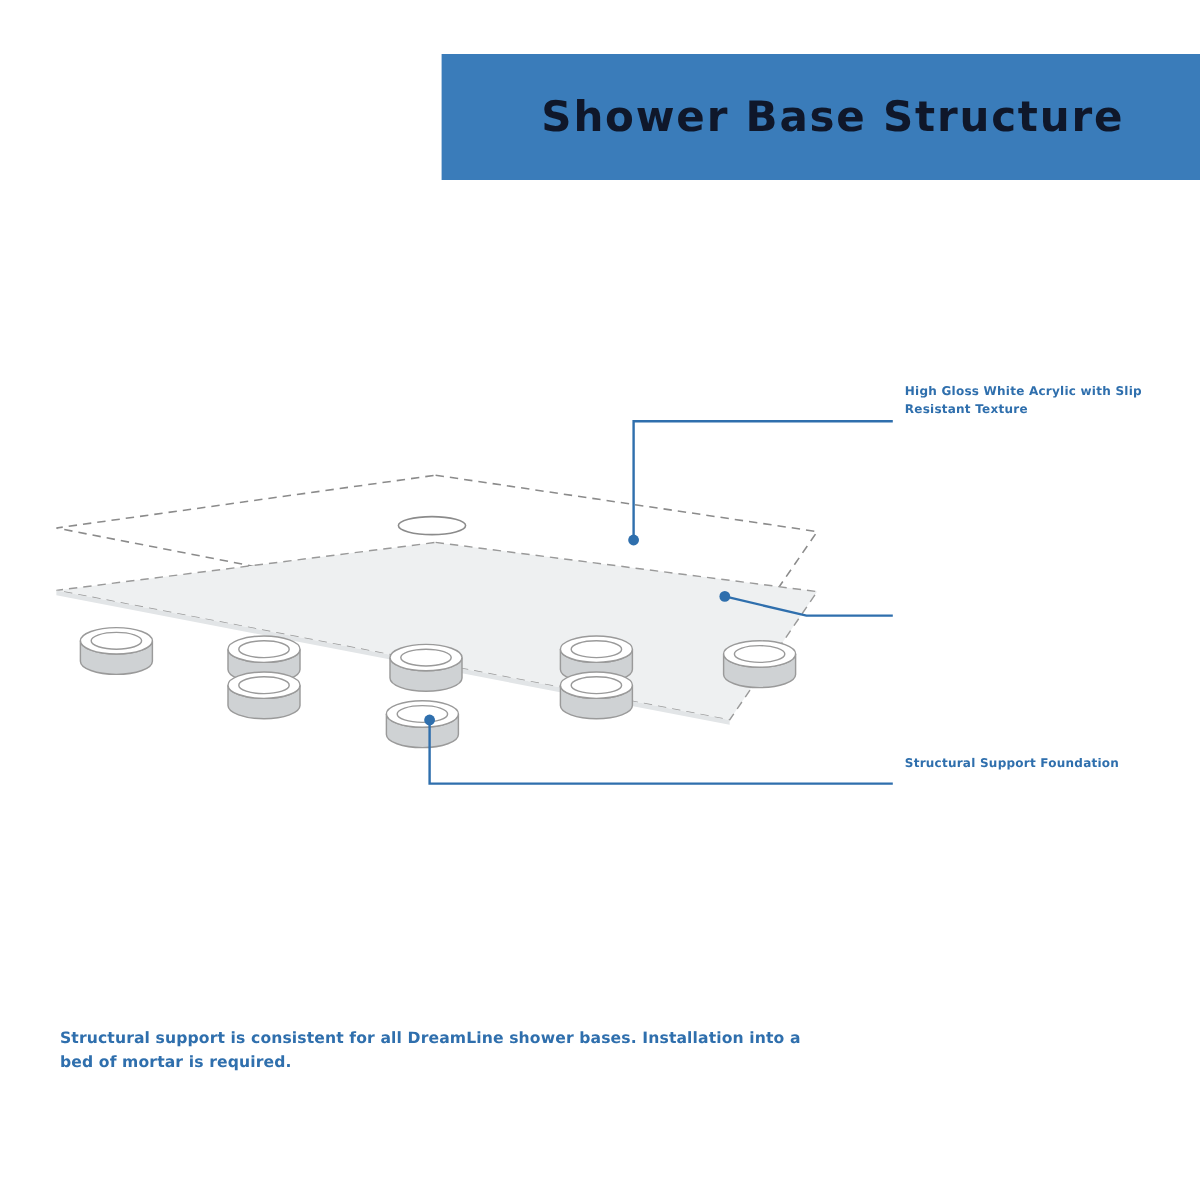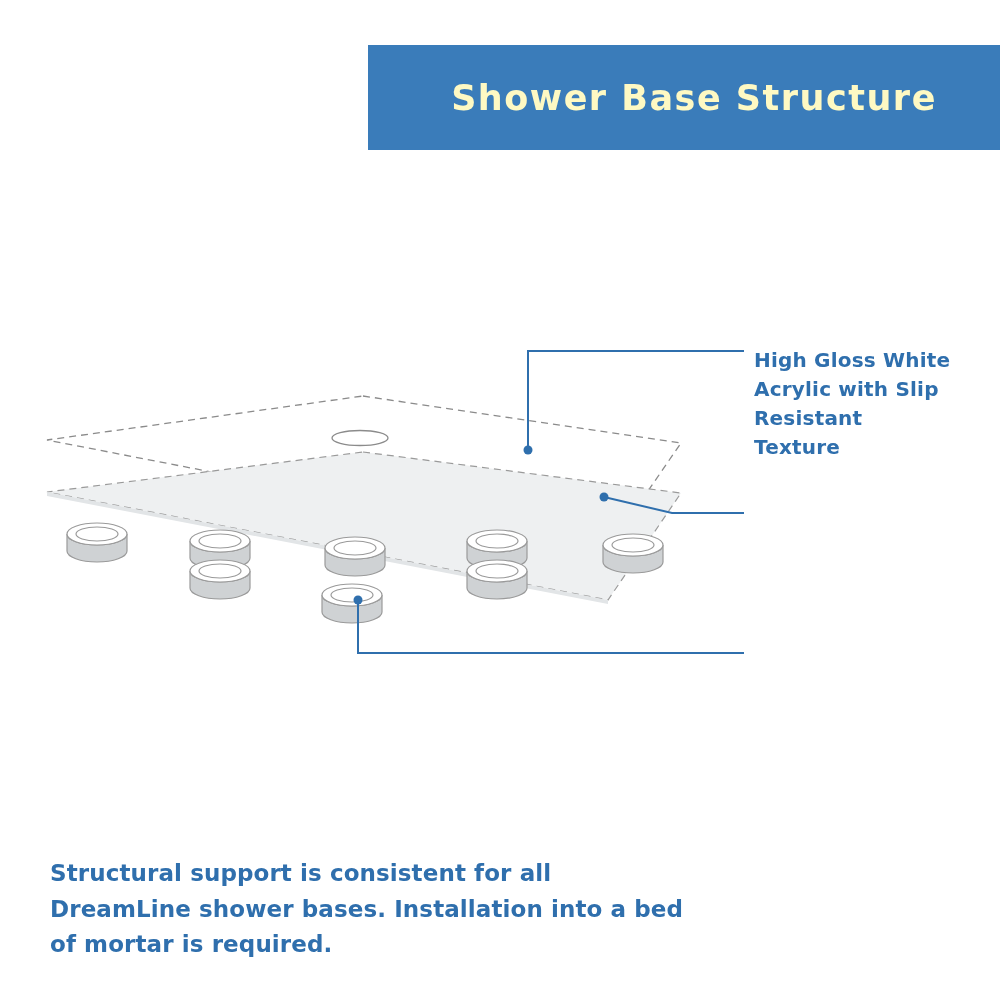--- a/index.html
+++ b/index.html
@@ -27,21 +27,21 @@
     left: 368px;
     top: 45px;
     width: 632px;
     height: 105px;
     background: #3a7cba;
     display: flex;
     align-items: center;
     justify-content: center;
   }
   .banner-title {
-    color: #fef9c3;
+    color: #0f172a;
     font-size: 35px;
     font-weight: bold;
     letter-spacing: 1.5px;
     font-family: "DejaVu Sans", sans-serif;
     text-align: center;
     white-space: nowrap;
     margin-left: 20px;
   }
 
   
@@ -50,39 +50,38 @@
     left: 0;
     top: 0;
     width: 1000px;
     height: 1000px;
   }
 
   
   .callout {
     position: absolute;
     color: #2f6fad;
-    font-size: 20px;
+    font-size: 10px;
     font-weight: bold;
     line-height: 1.45;
     letter-spacing: 0.2px;
     font-family: "DejaVu Sans", sans-serif;
-    margin-top: 26px;
   }
   #callout-acrylic { left: 754px; top: 320px; width: 200px; }
   #callout-fiberglass { left: 754px; top: 489px; width: 200px; }
   #callout-support { left: 754px; top: 630px; width: 210px; }
 
   
   .footer-note {
     position: absolute;
     left: 50px;
     top: 856px;
     width: 640px;
     color: #2f6fad;
-    font-size: 23px;
+    font-size: 13px;
     font-weight: bold;
     line-height: 1.55;
     letter-spacing: 0.1px;
     font-family: "DejaVu Sans", sans-serif;
   }
 </style>
 </head>
 <body>
 
 <div id="stage">
@@ -165,16 +164,17 @@
       <circle cx="604" cy="497" r="4.5" fill="#2f6fad" stroke="none"></circle>
 
       <path d="M744,653 L358,653 L358,600"></path>
       <circle cx="358" cy="600" r="4.5" fill="#2f6fad" stroke="none"></circle>
     </g>
   </svg>
 
   <div class="callout" id="callout-acrylic">High Gloss White Acrylic with Slip Resistant Texture</div>
 
 
+  <div class="callout" id="callout-support">Structural Support Foundation</div>
 
   <div class="footer-note">Structural support is consistent for all DreamLine shower bases. Installation into a bed of mortar is required.</div>
 
 </div>
 
 </body></html>

